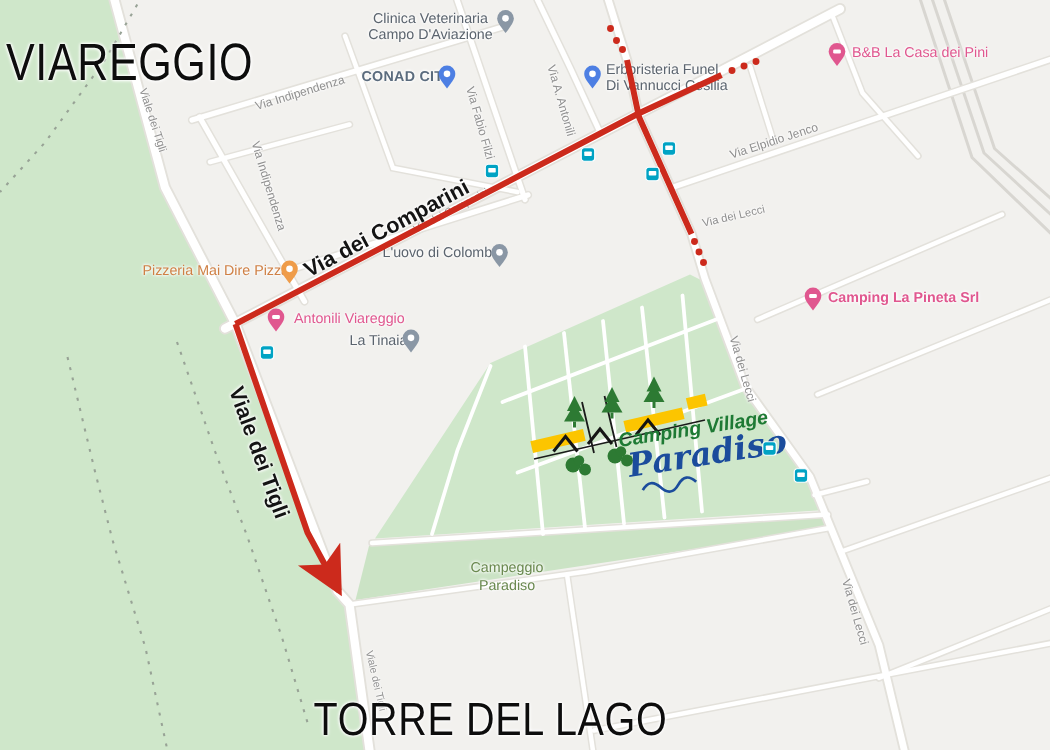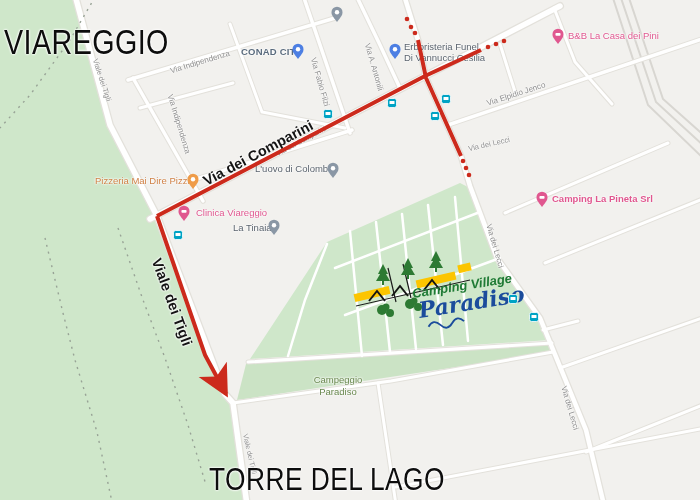--- a/index.html
+++ b/index.html
@@ -141,28 +141,32 @@
       </g>
       <text x="413" y="298" transform="rotate(-9 413 298)" fill="#1e7a34" font-size="13" font-weight="bold" font-style="italic" font-family="Liberation Sans, sans-serif">Camping Village</text>
       <text x="420" y="318" transform="rotate(-9 420 318)" fill="#1b4c9c" font-size="22" font-weight="bold" font-style="italic" font-family="DejaVu Serif, serif">Paradiso</text>
       <path d="M428,324 c4,-5 8,-5 12,0 c4,5 8,5 12,0 c4,-5 8,-5 12,0" transform="rotate(-9 446 322)" stroke="#1b4c9c" stroke-width="1.8" fill="none"></path>
     </g>
   </svg>
 
   <div class="lbl city" style="left:4px;top:22px;transform:scaleX(.82);transform-origin:left top;">VIAREGGIO</div>
   <div class="lbl city" style="left:327px;top:462px;transform:translateX(-50%) scaleX(.85);font-size:31px;">TORRE DEL LAGO</div>
 
+  <div class="lbl poi two ctr" style="left:287px;top:18px;">
+    <div>Clinica Veterinaria</div>
+    <div>Campo D'Aviazione</div>
+  </div>
   <div class="lbl poi blue" style="left:241px;top:46px;">CONAD CITY</div>
   <div class="lbl poi two" style="left:404px;top:41px;">
     <div>Erboristeria Funel</div>
     <div>Di Vannucci Cesilia</div>
   </div>
   <div class="lbl poi pink" style="left:568px;top:30px;">B&amp;B La Casa dei Pini</div>
   <div class="lbl poi orange" style="left:95px;top:175px;">Pizzeria Mai Dire Pizza</div>
-  <div class="lbl poi pink" style="left:196px;top:207px;">Clinica Viareggio</div>
+  <div class="lbl poi pink" style="left:196px;top:207px;">Antonili Viareggio</div>
   <div class="lbl poi" style="left:233px;top:222px;">La Tinaia</div>
   <div class="lbl poi" style="left:255px;top:163px;">L'uovo di Colombo</div>
   <div class="lbl poi pink" style="left:552px;top:193px;font-weight:bold;">Camping La Pineta Srl</div>
 
   <div class="lbl road-label ctr" style="left:200px;top:62px;transform:translate(-50%,-50%) rotate(-17deg);">Via Indipendenza</div>
   <div class="lbl road-label ctr" style="left:179px;top:124px;transform:translate(-50%,-50%) rotate(73deg);">Via Indipendenza</div>
   <div class="lbl road-label ctr" style="left:320px;top:82px;transform:translate(-50%,-50%) rotate(74deg);">Via Fabio Filzi</div>
   <div class="lbl road-label ctr" style="left:374px;top:67px;transform:translate(-50%,-50%) rotate(74deg);">Via A. Antonili</div>
   <div class="lbl road-label ctr" style="left:516px;top:94px;transform:translate(-50%,-50%) rotate(-18deg);">Via Elpidio Jenco</div>
   <div class="lbl road-label-big ctr" style="left:258px;top:153px;transform:translate(-50%,-50%) rotate(-28deg);">Via dei Comparini</div>

